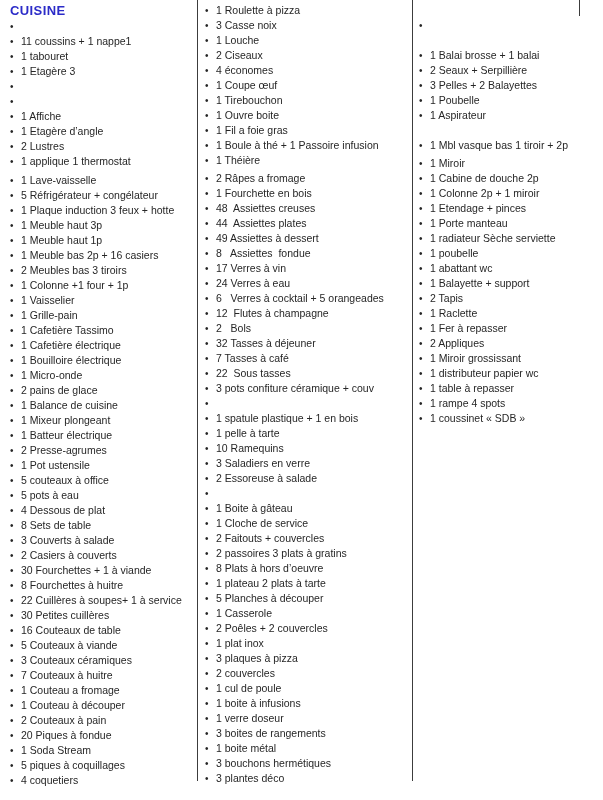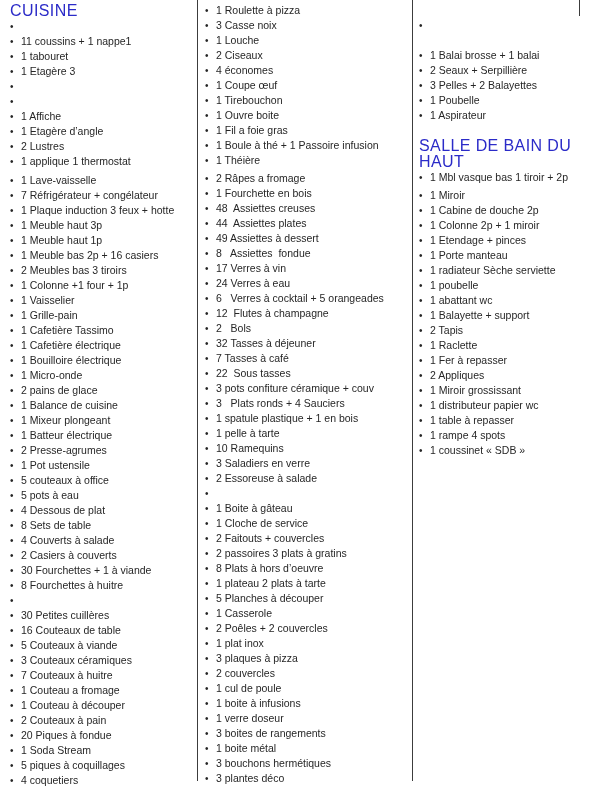--- a/index.html
+++ b/index.html
@@ -31,22 +31,22 @@
   .bullet{
     flex:0 0 auto;
     width:7px;
     margin-right:4px;
     font-size:10px;
     line-height:15px;
     color:var(--text);
   }
   .txt{white-space:pre;}
   .row.header{
-    font-size:16px;
-    font-weight:normal;
+    font-size:13px;
+    font-weight:bold;
     color:var(--header);
     line-height:16px;
     letter-spacing:0.4px;
   }
   .row.blank{height:15px;}
   .vline{
     position:absolute;
     width:1px;
     top:0;
     background:var(--line);
@@ -96,21 +96,21 @@
     <div class="row item">
       <span class="bullet">•</span>
       <span class="txt">1 applique 1 thermostat</span>
     </div>
     <div class="row item" style="margin-top: 4px;">
       <span class="bullet">•</span>
       <span class="txt">1 Lave-vaisselle</span>
     </div>
     <div class="row item">
       <span class="bullet">•</span>
-      <span class="txt">7 Réfrigérateur + congélateur</span>
+      <span class="txt">5 Réfrigérateur + congélateur</span>
     </div>
     <div class="row item">
       <span class="bullet">•</span>
       <span class="txt">1 Plaque induction 3 feux + hotte</span>
     </div>
     <div class="row item">
       <span class="bullet">•</span>
       <span class="txt">1 Meuble haut 3p</span>
     </div>
     <div class="row item">
@@ -188,36 +188,37 @@
     <div class="row item">
       <span class="bullet">•</span>
       <span class="txt">4 Dessous de plat</span>
     </div>
     <div class="row item">
       <span class="bullet">•</span>
       <span class="txt">8 Sets de table</span>
     </div>
     <div class="row item">
       <span class="bullet">•</span>
-      <span class="txt">4 Couverts à salade</span>
+      <span class="txt">3 Couverts à salade</span>
     </div>
     <div class="row item">
       <span class="bullet">•</span>
       <span class="txt">2 Casiers à couverts</span>
     </div>
     <div class="row item">
       <span class="bullet">•</span>
       <span class="txt">30 Fourchettes + 1 à viande</span>
     </div>
     <div class="row item">
       <span class="bullet">•</span>
       <span class="txt">8 Fourchettes à huitre</span>
     </div>
     <div class="row item">
       <span class="bullet">•</span>
+      <span class="txt">22 Cuillères à soupes+ 1 à service</span>
     </div>
     <div class="row item">
       <span class="bullet">•</span>
       <span class="txt">30 Petites cuillères</span>
     </div>
     <div class="row item">
       <span class="bullet">•</span>
       <span class="txt">16 Couteaux de table</span>
     </div>
     <div class="row item">
@@ -362,21 +363,20 @@
     <div class="row item">
       <span class="bullet">•</span>
       <span class="txt">22  Sous tasses</span>
     </div>
     <div class="row item">
       <span class="bullet">•</span>
       <span class="txt">3 pots confiture céramique + couv</span>
     </div>
     <div class="row item">
       <span class="bullet">•</span>
-      <span class="txt">3   Plats ronds + 4 Sauciers</span>
     </div>
     <div class="row item">
       <span class="bullet">•</span>
       <span class="txt">1 spatule plastique + 1 en bois</span>
     </div>
     <div class="row item">
       <span class="bullet">•</span>
       <span class="txt">1 pelle à tarte</span>
     </div>
     <div class="row item">
@@ -492,21 +492,20 @@
     </div>
     <div class="row item">
       <span class="bullet">•</span>
       <span class="txt">1 Poubelle</span>
     </div>
     <div class="row item">
       <span class="bullet">•</span>
       <span class="txt">1 Aspirateur</span>
     </div>
     <div class="row blank"></div>
-    <div class="row header">SALLE DE BAIN DU HAUT</div>
     <div class="row item">
       <span class="bullet">•</span>
       <span class="txt">1 Mbl vasque bas 1 tiroir + 2p</span>
     </div>
     <div class="row item" style="margin-top: 3px;">
       <span class="bullet">•</span>
       <span class="txt">1 Miroir</span>
     </div>
     <div class="row item">
       <span class="bullet">•</span>

